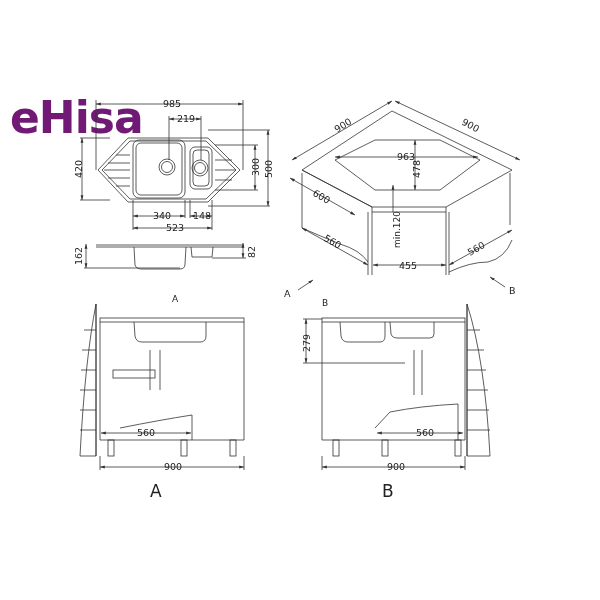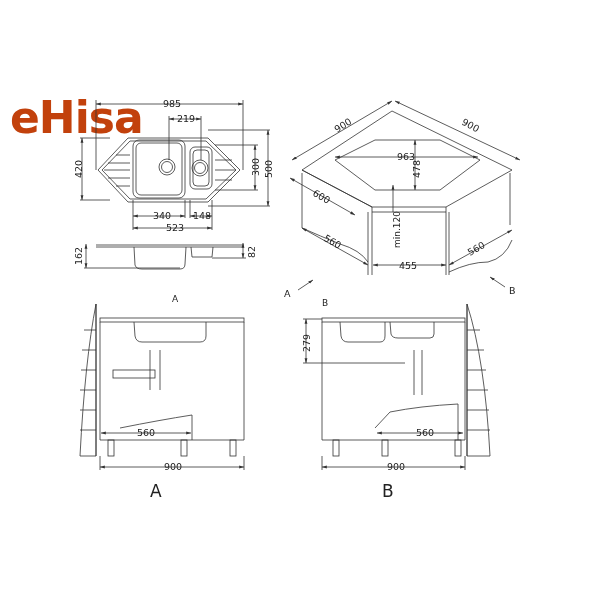--- a/index.html
+++ b/index.html
@@ -4,21 +4,21 @@
   <style>
     html, body { margin: 0; padding: 0; background: #ffffff; }
     body { width: 600px; height: 600px; position: relative; overflow: hidden;
            font-family: "DejaVu Sans", sans-serif; }
     .canvas { position: absolute; left: 0; top: 0; width: 600px; height: 600px; }
     svg text { font-family: "DejaVu Sans", sans-serif; fill: #222; }
     .dim { font-size: 9.5px; }
     .lbl { font-size: 17px; }
     .small { font-size: 9px; }
     .wm { position: absolute; left: 10px; top: 92px; font-size: 44px; font-weight: bold;
-          color: #c2410c; letter-spacing: -1px; font-family: "DejaVu Sans", sans-serif; }
+          color: #701a75; letter-spacing: -1px; font-family: "DejaVu Sans", sans-serif; }
   </style>
 </head>
 <body>
 
 <div class="wm">eHisa</div>
 
 <svg class="canvas" viewBox="0 0 600 600">
   <defs>
     <marker id="ar" viewBox="0 0 10 10" refX="10" refY="5" markerWidth="6" markerHeight="6" orient="auto-start-reverse">
       <path d="M0,2 L10,5 L0,8 z" fill="#333"></path>

